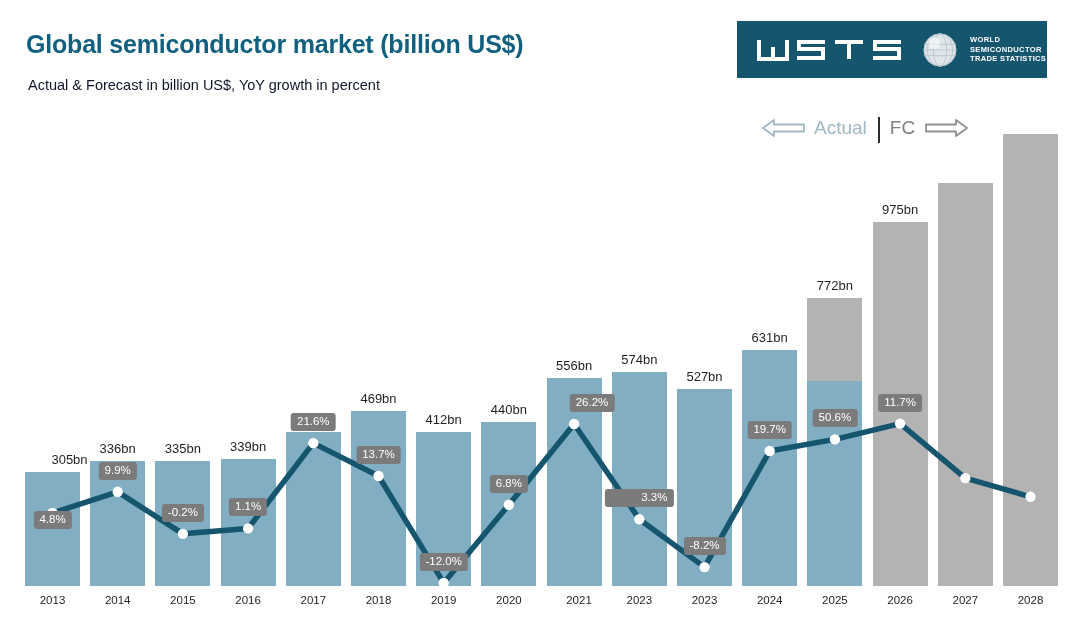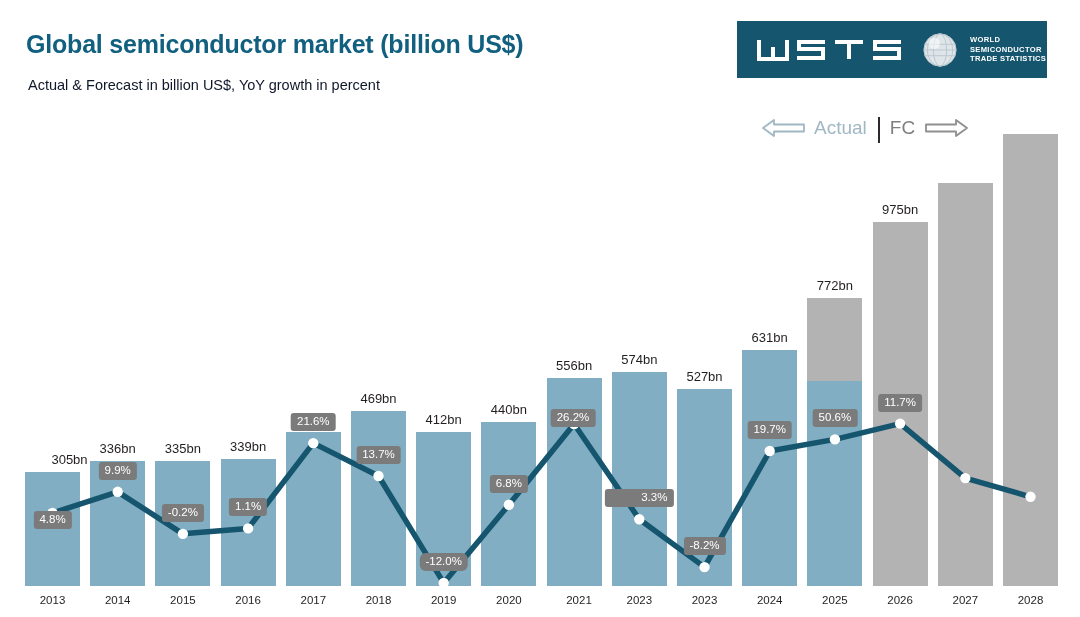--- a/index.html
+++ b/index.html
@@ -254,23 +254,23 @@
           <circle cx="1030.5" cy="496.808" r="5.2" fill="#ffffff"></circle>
         </g>
     </svg>
     <div id="badges">
         <div class="pct-badge" style="left: 52.5px; top: 520px;">4.8%</div>
         <div class="pct-badge" style="left: 117.7px; top: 470.816px;">9.9%</div>
         <div class="pct-badge" style="left: 182.9px; top: 512.832px;">-0.2%</div>
         <div class="pct-badge" style="left: 248.1px; top: 507.424px;">1.1%</div>
         <div class="pct-badge" style="left: 313.3px; top: 422.144px;">21.6%</div>
         <div class="pct-badge" style="left: 378.5px; top: 455.008px;">13.7%</div>
-        <div class="pct-badge" style="left: 443.7px; top: 561.92px; border-radius: 6px;">-12.0%</div>
+        <div class="pct-badge" style="left: 443.7px; top: 561.92px;">-12.0%</div>
         <div class="pct-badge" style="left: 508.9px; top: 483.712px;">6.8%</div>
-        <div class="pct-badge" style="left: 573px; top: 403.008px; margin-top: 15px;">26.2%</div>
+        <div class="pct-badge" style="left: 592px; top: 403.008px;">26.2%</div>
         <div class="pct-badge" style="left: 639.3px; top: 498.272px; padding-left: 36px;">3.3%</div>
         <div class="pct-badge" style="left: 704.5px; top: 546.112px;">-8.2%</div>
         <div class="pct-badge" style="left: 769.7px; top: 430.048px;">19.7%</div>
         <div class="pct-badge" style="left: 834.9px; top: 418.4px;">50.6%</div>
         <div class="pct-badge" style="left: 900.1px; top: 402.592px;">11.7%</div>
       </div>
     <div id="years">
         <div class="year-label" style="left: 52.5px;">2013</div>
         <div class="year-label" style="left: 117.7px;">2014</div>
         <div class="year-label" style="left: 182.9px;">2015</div>

